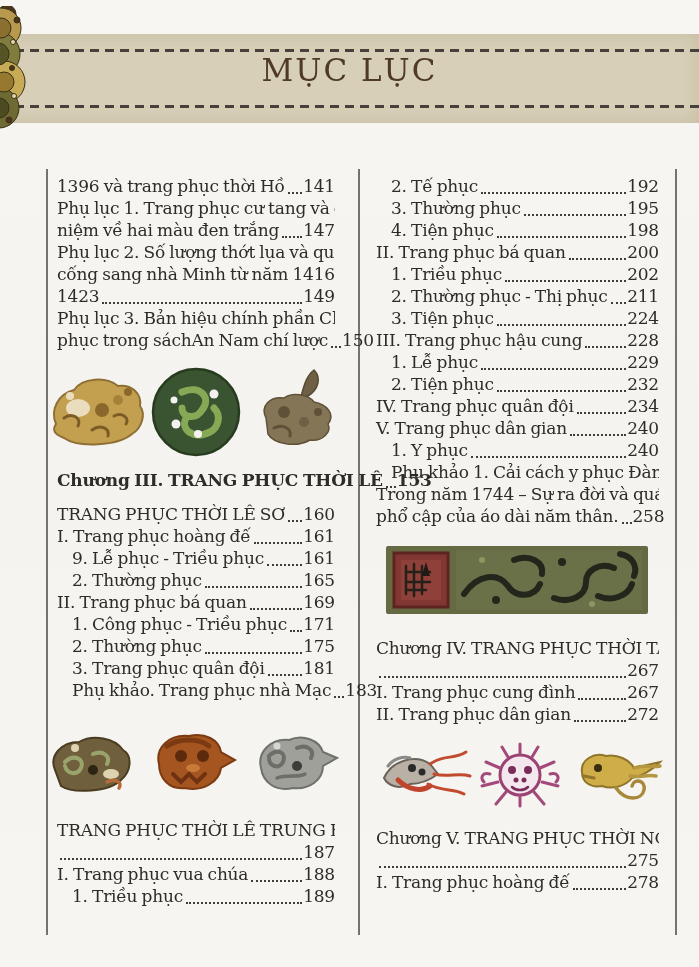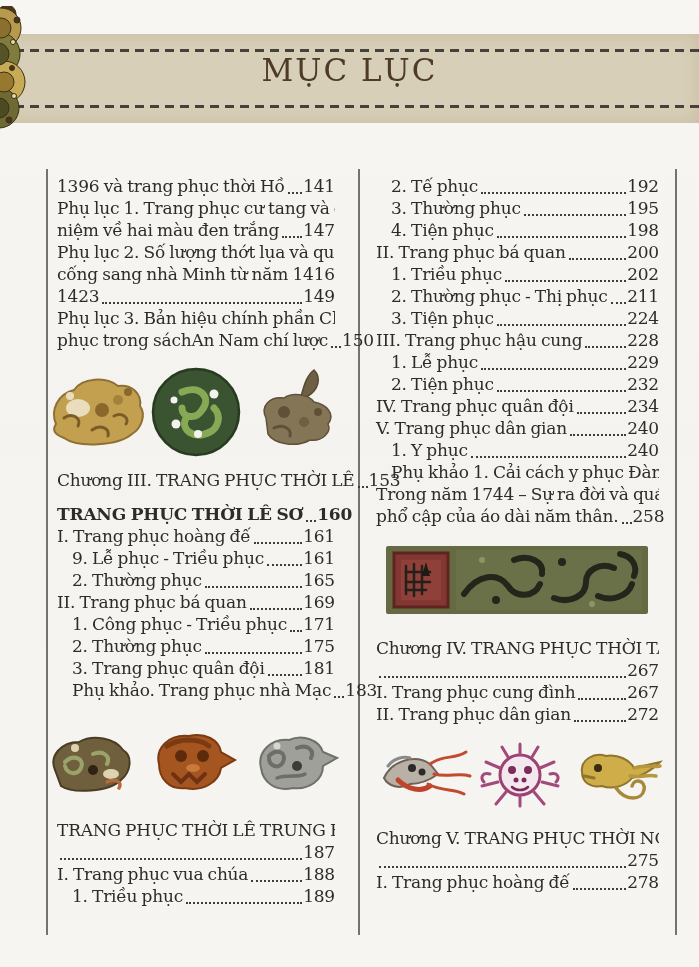--- a/index.html
+++ b/index.html
@@ -122,26 +122,26 @@
     <g transform="translate(208,2)">
       <path d="M58,2 C66,10 62,22 52,28 L44,32 C48,18 50,8 58,2 Z" fill="#6e5f45" stroke="#574a33" stroke-width="1.5"></path>
       <path d="M10,50 C4,38 14,28 28,30 C36,24 52,26 58,34 C70,36 80,46 72,56 C76,64 66,74 54,72 C40,80 18,76 12,66 Z" fill="#857557" stroke="#5f5138" stroke-width="1.5"></path>
       <circle cx="28" cy="44" r="6" fill="#5f5138"></circle>
       <circle cx="48" cy="54" r="5" fill="#6e5f45"></circle>
       <circle cx="62" cy="44" r="4" fill="#5f5138"></circle>
       <path d="M18,60 C26,56 36,60 34,68" fill="none" stroke="#5f5138" stroke-width="3" stroke-linecap="round"></path>
     </g>
   </svg>
     </div>
+    <div class="toc-line" style="margin-top: 12px; font-weight: bold;">
+      <span class="t">Chương III. TRANG PHỤC THỜI LÊ</span>
+      <span class="dots"></span>
+      <span class="page">153</span>
+    </div>
     <div class="toc-line" style="margin-top: 12px;">
-      <span class="t">Chương III. TRANG PHỤC THỜI LÊ</span>
-      <span class="dots"></span>
-      <span class="page">153</span>
-    </div>
-    <div class="toc-line" style="margin-top: 12px; font-weight: bold;">
       <span class="t">TRANG PHỤC THỜI LÊ SƠ</span>
       <span class="dots"></span>
       <span class="page">160</span>
     </div>
     <div class="toc-line">
       <span class="t">I. Trang phục hoàng đế</span>
       <span class="dots"></span>
       <span class="page">161</span>
     </div>
     <div class="toc-line ind1">

